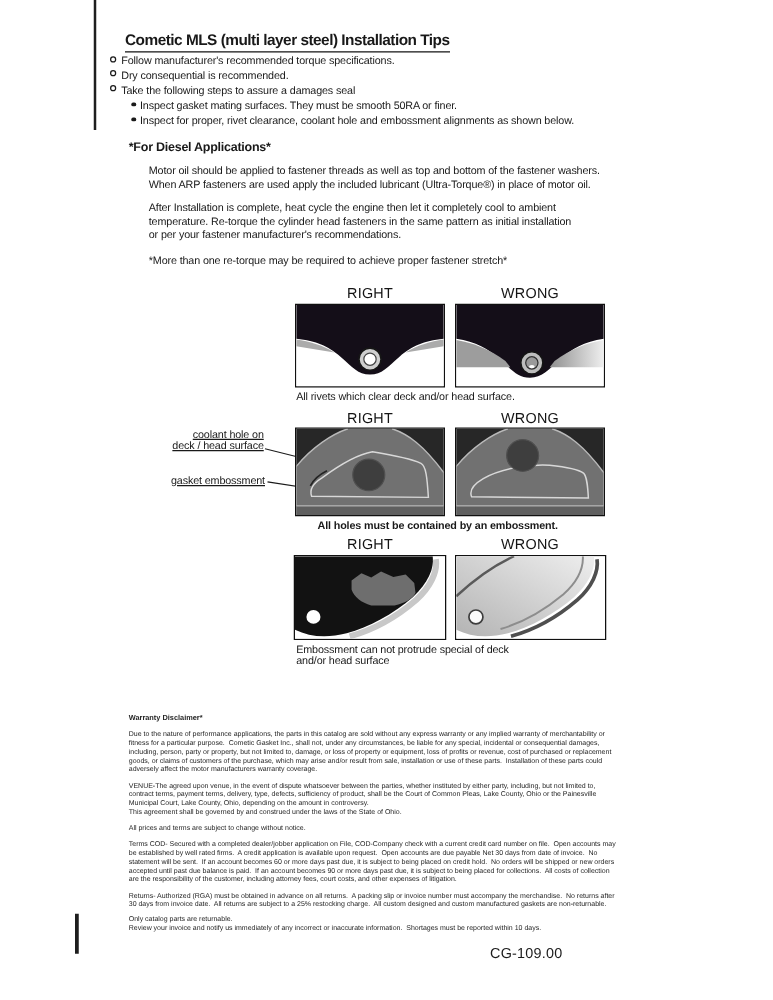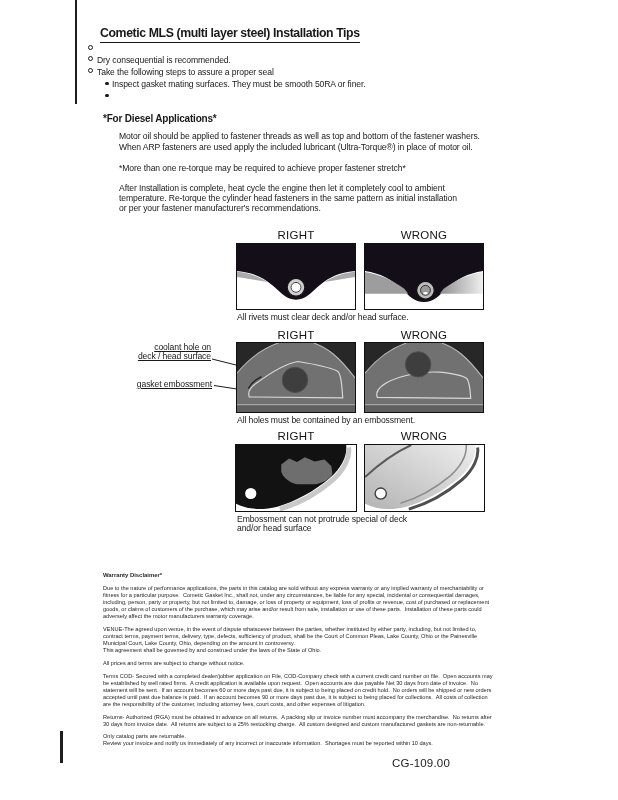--- a/index.html
+++ b/index.html
@@ -36,35 +36,35 @@
 <div class="page">
 
   <div class="vline" style="left:75px;top:0;width:2px;height:104px;"></div>
   <div class="vline" style="left:60px;top:731px;width:2.5px;height:32px;"></div>
 
   <div class="abs" style="left:100px;top:23px;">
     <span class="title">Cometic MLS (multi layer steel) Installation Tips</span>
   </div>
 
   <div class="abs tips" style="left:88px;top:43px;">
-    <div class="tip-row"><span class="b-open"></span></div>
+    <div class="tip-row"><span class="b-open"></span><span>Follow manufacturer's recommended torque specifications.</span></div>
     <div class="tip-row"><span class="b-open"></span><span>Dry consequential is recommended.</span></div>
-    <div class="tip-row"><span class="b-open"></span><span>Take the following steps to assure a proper seal</span></div>
+    <div class="tip-row"><span class="b-open"></span><span>Take the following steps to assure a damages seal</span></div>
     <div class="tip-row sub"><span class="b-fill"></span><span>Inspect gasket mating surfaces.  They must be smooth 50RA or finer.</span></div>
-    <div class="tip-row sub"><span class="b-fill"></span></div>
+    <div class="tip-row sub"><span class="b-fill"></span><span>Inspect for proper, rivet clearance, coolant hole and embossment alignments as shown below.</span></div>
   </div>
 
   <div class="abs body-sm" style="left:103px;top:114px;width:410px;">
     <div class="h2">*For Diesel Applications*</div>
     <div class="para lines">Motor oil should be applied to fastener threads as well as top and bottom of the fastener washers.
 When ARP fasteners are used apply the included lubricant (Ultra-Torque®) in place of motor oil.</div>
-    <div class="para lines" style="margin-top:11px;">*More than one re-torque may be required to achieve proper fastener stretch*</div>
     <div class="para lines" style="margin-top:9px;">After Installation is complete, heat cycle the engine then let it completely cool to ambient
 temperature. Re-torque the cylinder head fasteners in the same pattern as initial installation
 or per your fastener manufacturer's recommendations.</div>
+    <div class="para lines" style="margin-top:11px;">*More than one re-torque may be required to achieve proper fastener stretch*</div>
   </div>
 
   <div class="abs dlabel" style="left:236px;top:229px;width:120px;">RIGHT</div>
   <div class="abs dlabel" style="left:364px;top:229px;width:120px;">WRONG</div>
 
   <div class="abs frame" style="left:236px;top:243px;width:120px;height:67px;">
     <svg viewBox="0 0 120 66" preserveAspectRatio="none">
       <rect width="120" height="66" fill="#ffffff"></rect>
       <path d="M0,0 H120 V27.5 C103,29.5 95,33 84,42 C74,50.5 70,56.5 60,56.5 C50,56.5 46,50.5 36,42 C25,33 17,29.5 0,27.5 Z" fill="#140e18"></path>
       <path d="M0,28 C11,29.5 21,32.5 31,38.5 L0,33.5 Z" fill="#ababab"></path>
@@ -85,21 +85,21 @@
       <rect width="120" height="66" fill="#ffffff"></rect>
       <path d="M0,0 H120 V27.5 C104,30 94,35.5 84,44.5 C74,53.5 70,59 60,59 C50,59 46,53.5 36,44.5 C26,35.5 16,30 0,27.5 Z" fill="#140e18"></path>
       <path d="M0,28.5 C13,30.5 27,36 40,45.5 L44,50.5 L0,50.5 Z" fill="#9d9d9d"></path>
       <path d="M120,28.5 C107,30.5 93,36 80,45.5 L76,50.5 L120,50.5 Z" fill="url(#g1)"></path>
       <circle cx="61.5" cy="47" r="9" fill="#bdbdbd" stroke="#141414" stroke-width="1.3"></circle>
       <circle cx="61.5" cy="47" r="5" fill="#9a9a9a" stroke="#303030" stroke-width="1"></circle>
       <ellipse cx="61.5" cy="50" rx="2.3" ry="1.3" fill="#ffffff"></ellipse>
     </svg>
   </div>
 
-  <div class="abs caption" style="left:237px;top:313px;">All rivets must clear deck and/or head surface.</div>
+  <div class="abs caption" style="left:237px;top:313px;">All rivets which clear deck and/or head surface.</div>
 
   <div class="abs dlabel" style="left:236px;top:329px;width:120px;">RIGHT</div>
   <div class="abs dlabel" style="left:364px;top:329px;width:120px;">WRONG</div>
 
   <div class="abs annot lines" style="left:118px;top:343px;width:93px;">coolant hole on
 deck / head surface</div>
   <div class="abs annot" style="left:118px;top:380px;width:94px;">gasket embossment</div>
 
   <svg class="abs" style="left:120px;top:340px;" width="180" height="60">
     <line x1="92" y1="19" x2="164" y2="37" stroke="#1a1a1a" stroke-width="1"></line>
@@ -128,21 +128,21 @@
       <line x1="0" y1="63.5" x2="120" y2="63.5" stroke="#c9c9c9" stroke-width="0.8"></line>
       <path d="M0,0 H42 C29,4.5 13,15 0,31 Z" fill="#272727"></path>
       <path d="M42,0 C29,4.5 13,15 0,31" fill="none" stroke="#b9b9b9" stroke-width="1.1"></path>
       <path d="M78,0 H120 V36 C103,13 91,4.5 78,0 Z" fill="#272727"></path>
       <path d="M78,0 C91,4.5 103,13 120,36" fill="none" stroke="#b9b9b9" stroke-width="1.1"></path>
       <path d="M76,30 C90,31.5 99.5,33.5 103.5,36.5 C106.5,39.5 107,48 107.5,57 L12.5,56 C10.5,51 13.5,46 22,41 C37,32.5 60,29 76,30 Z" fill="none" stroke="#d8d8d8" stroke-width="1.2"></path>
       <circle cx="54" cy="22" r="13" fill="#3e3e3e" stroke="#4f4f4f" stroke-width="1"></circle>
     </svg>
   </div>
 
-  <div class="abs caption" style="left:237px;top:416px;">All holes must be contained by an embossment.</div>
+  <div class="abs caption" style="left:254px;top:416px;font-weight:bold;">All holes must be contained by an embossment.</div>
 
   <div class="abs dlabel" style="left:236px;top:430px;width:120px;">RIGHT</div>
   <div class="abs dlabel" style="left:364px;top:430px;width:120px;">WRONG</div>
 
   <div class="abs frame" style="left:235px;top:444px;width:122px;height:68px;">
     <svg viewBox="0 0 122 68" preserveAspectRatio="none">
       <rect width="122" height="68" fill="#ffffff"></rect>
       <path d="M0,0 H112 C113.5,10 108,22.5 96,33.5 C80,47.5 60,58.5 42,63.5 C26,67.5 12,66.5 0,60.5 Z" fill="#121212"></path>
       <path d="M114.5,2.5 C116,12.5 110.5,25 98.5,36 C82.5,50 62.5,61 44.5,66" fill="none" stroke="#c8c8c8" stroke-width="5"></path>
       <path d="M46,20 L54,14 L62,17.5 L70,12.5 L80,17 L90,15 L97,22 L98,30 C96,35 89.5,38.5 81,40.5 L62,40.5 C54,38.5 48,33.5 46,27.5 Z" fill="#6e6e6e"></path>

